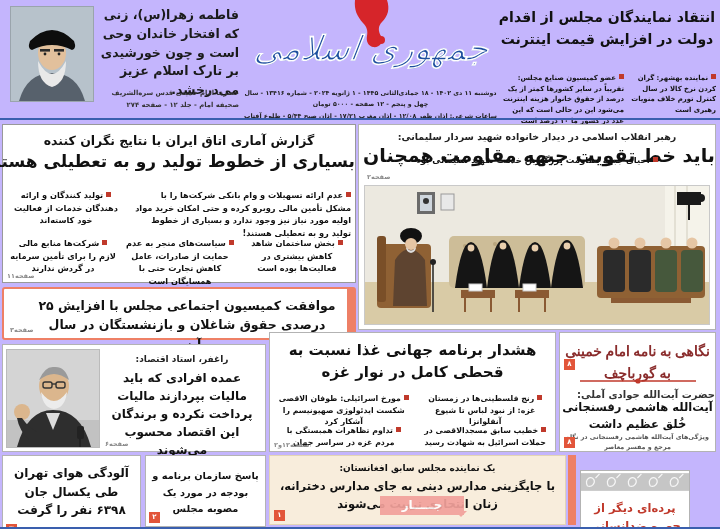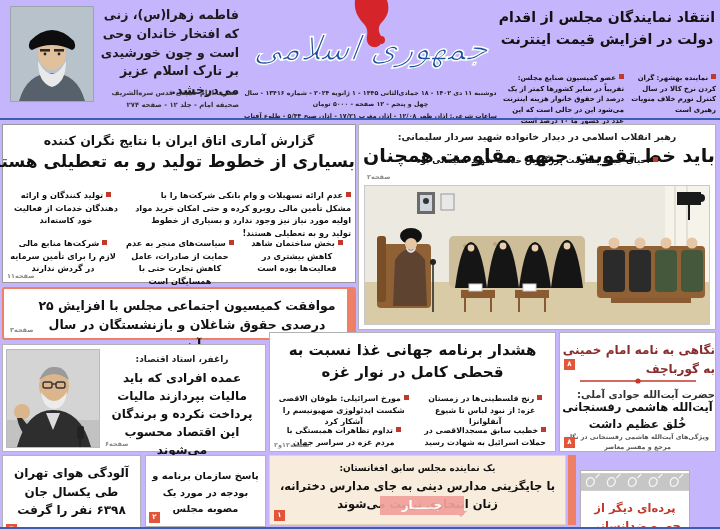--- a/index.html
+++ b/index.html
@@ -50,21 +50,21 @@
   .raghfar-text { position:absolute; top:24px; right:6px; width:154px; font-size:12px; font-weight:bold; text-align:center; line-height:1.5; }
   .raghfar-photo { position:absolute; left:3px; top:4px; width:94px; height:99px; border:1px solid #bbb; background:#d4d4d4; }
   
   .gaza-box { left:269px; top:332px; width:287px; height:120px; }
   .gaza-hl { position:absolute; top:7px; width:100%; font-size:15px; font-weight:bold; text-align:center; line-height:1.45; }
   .gaza-row { position:absolute; left:6px; right:6px; display:flex; gap:10px; }
   .gr1 { top:60px; } .gr2 { top:92px; }
   .gb { font-size:7.8px; font-weight:bold; line-height:1.5; text-align:center; }
   
   .side-box { left:559px; top:332px; width:157px; height:120px; }
-  .gorb-title { position:absolute; top:8px; width:100%; font-size:12px; font-weight:bold; color:#8a2c2c; line-height:1.6; }
+  .gorb-title { position:absolute; top:8px; width:100%; font-size:14px; font-weight:bold; color:#8a2c2c; text-align:center; line-height:1.6;font-family:Liberation Serif, serif; }
   .side-divider { position:absolute; top:43px; left:14px; }
   .javadi-kicker { position:absolute; top:56px; width:100%; font-size:10px; font-weight:bold; color:#333; text-align:right; }
   .javadi-hl { position:absolute; top:66px; width:100%; font-size:11.5px; font-weight:bold; text-align:center; line-height:1.45; }
   .javadi-sub { position:absolute; top:100px; width:100%; font-size:6.4px; font-weight:bold; color:#555; text-align:center; line-height:1.5; }
   
   .america-box { left:580px; top:470px; width:110px; height:72px; }
   .america-band { position:absolute; top:0; left:0; width:100%; height:22px; }
   .america-hl { position:absolute; top:28px; width:100%; font-size:11.5px; font-weight:bold; color:#c0392b; text-align:center; line-height:1.6; }
   
   .afg-box { left:269px; top:455px; width:297px; height:70px; background:#f8eddc; border:1px solid #e3d5b4; position:absolute; }

